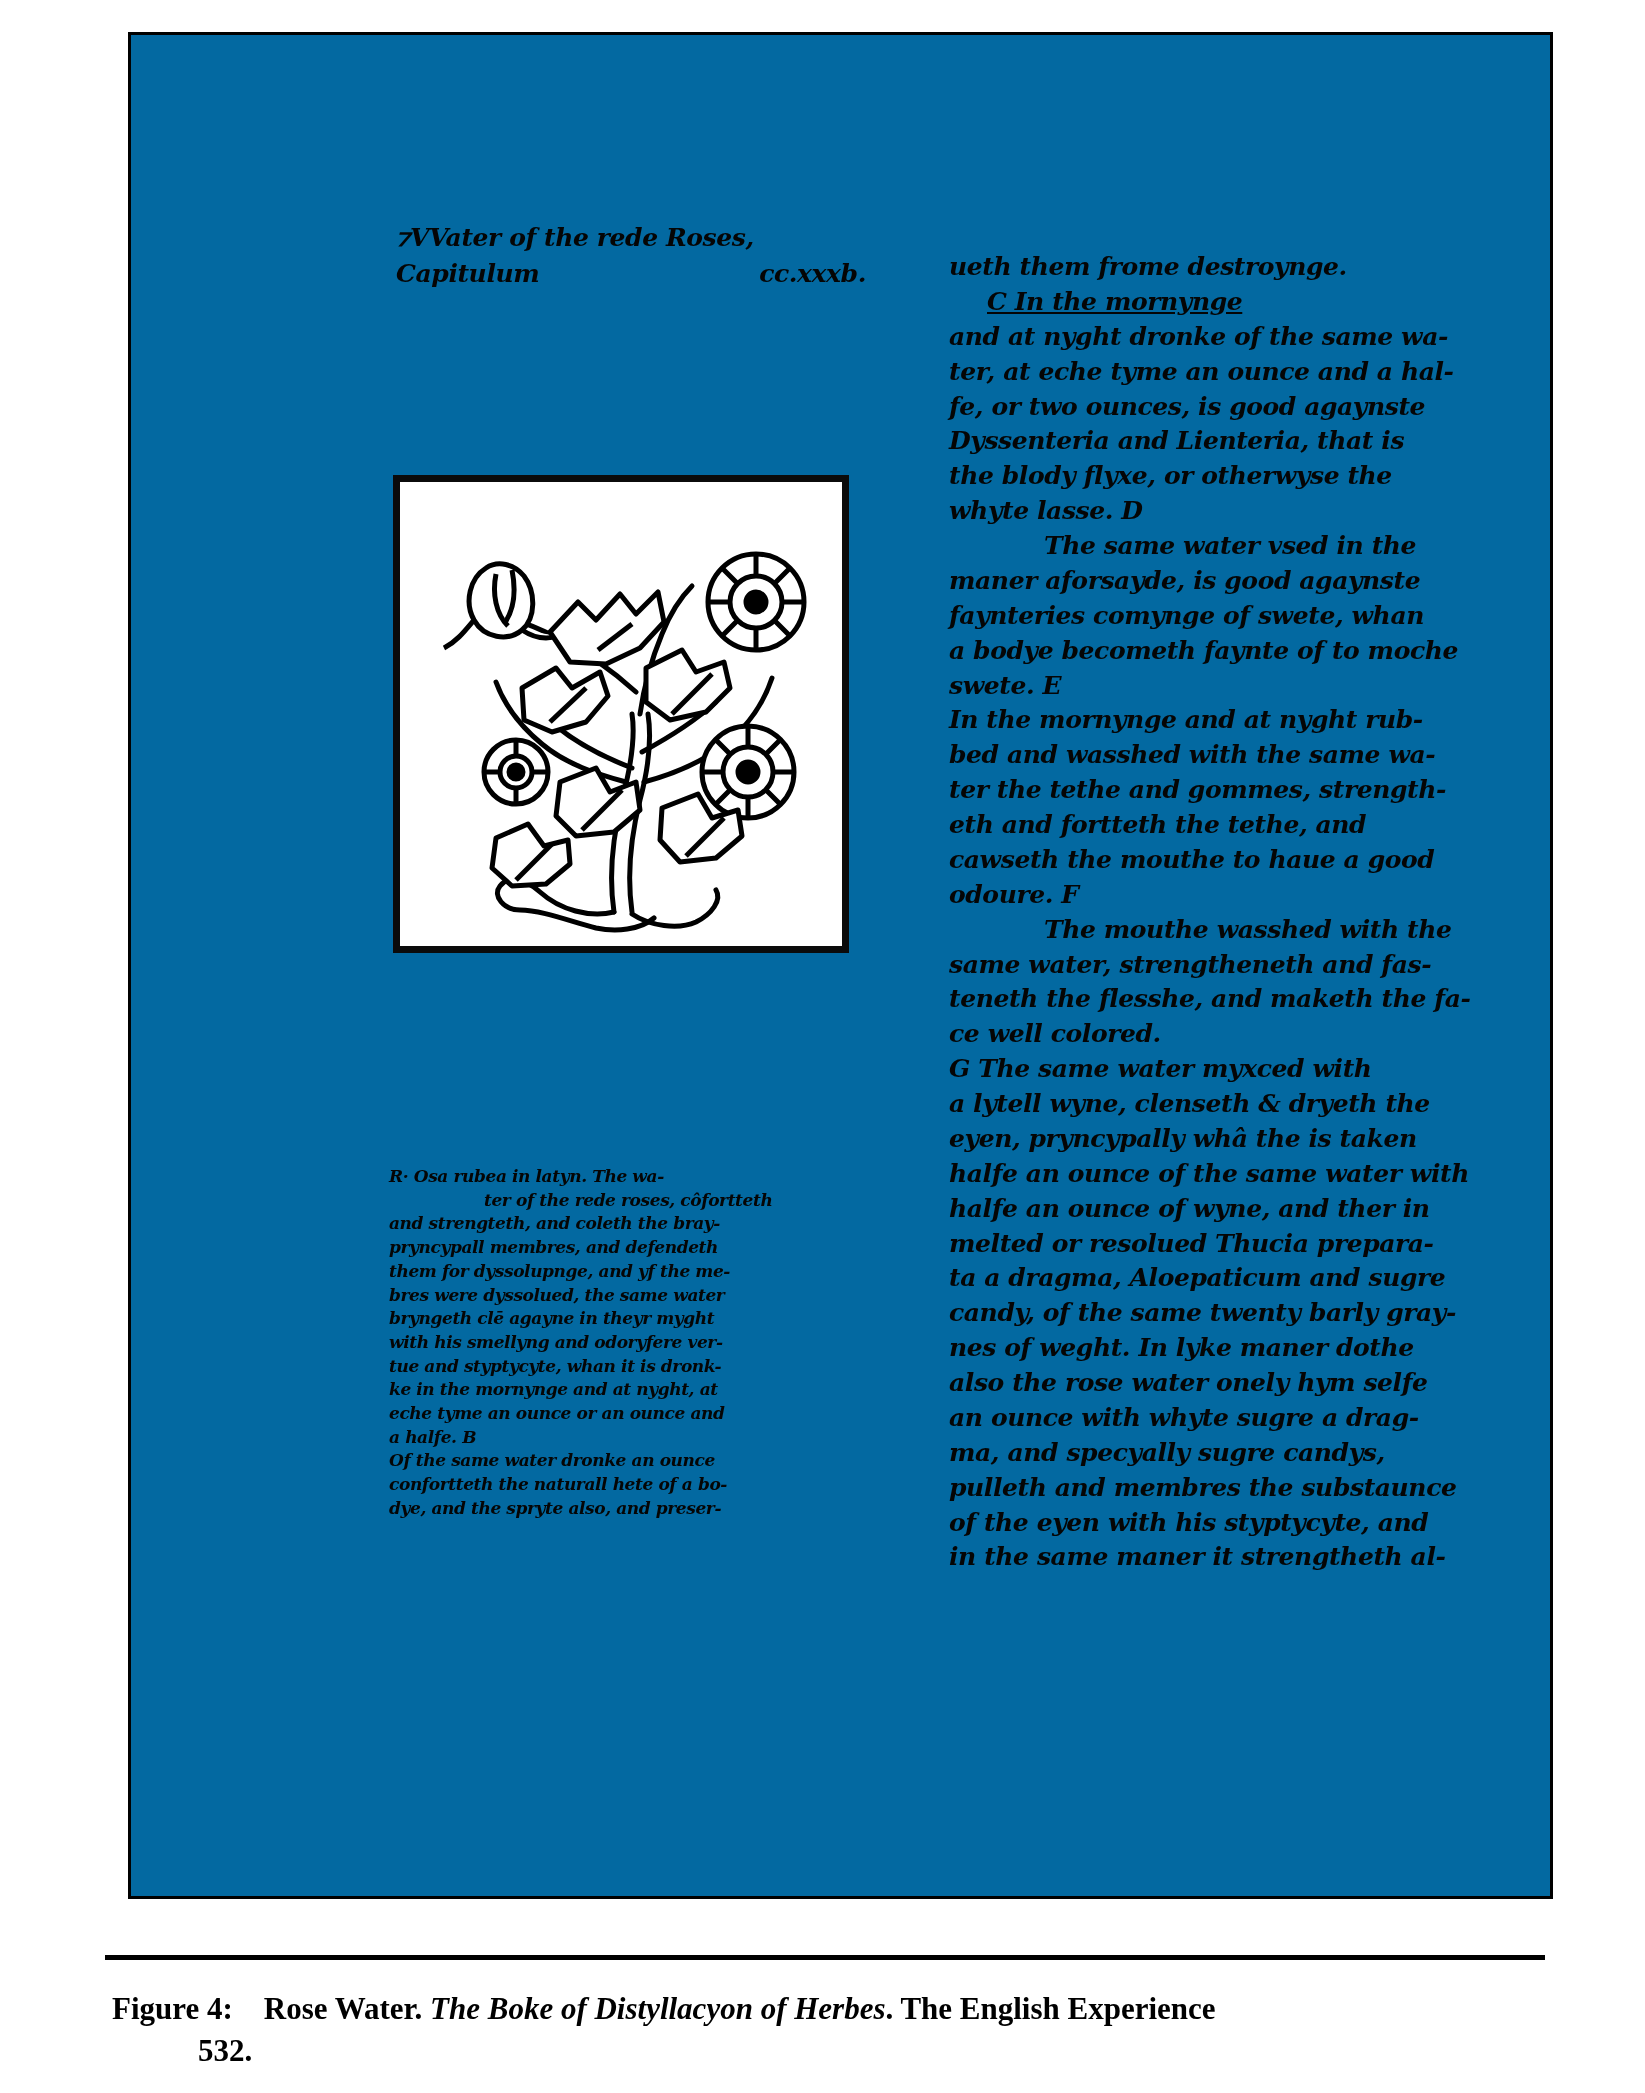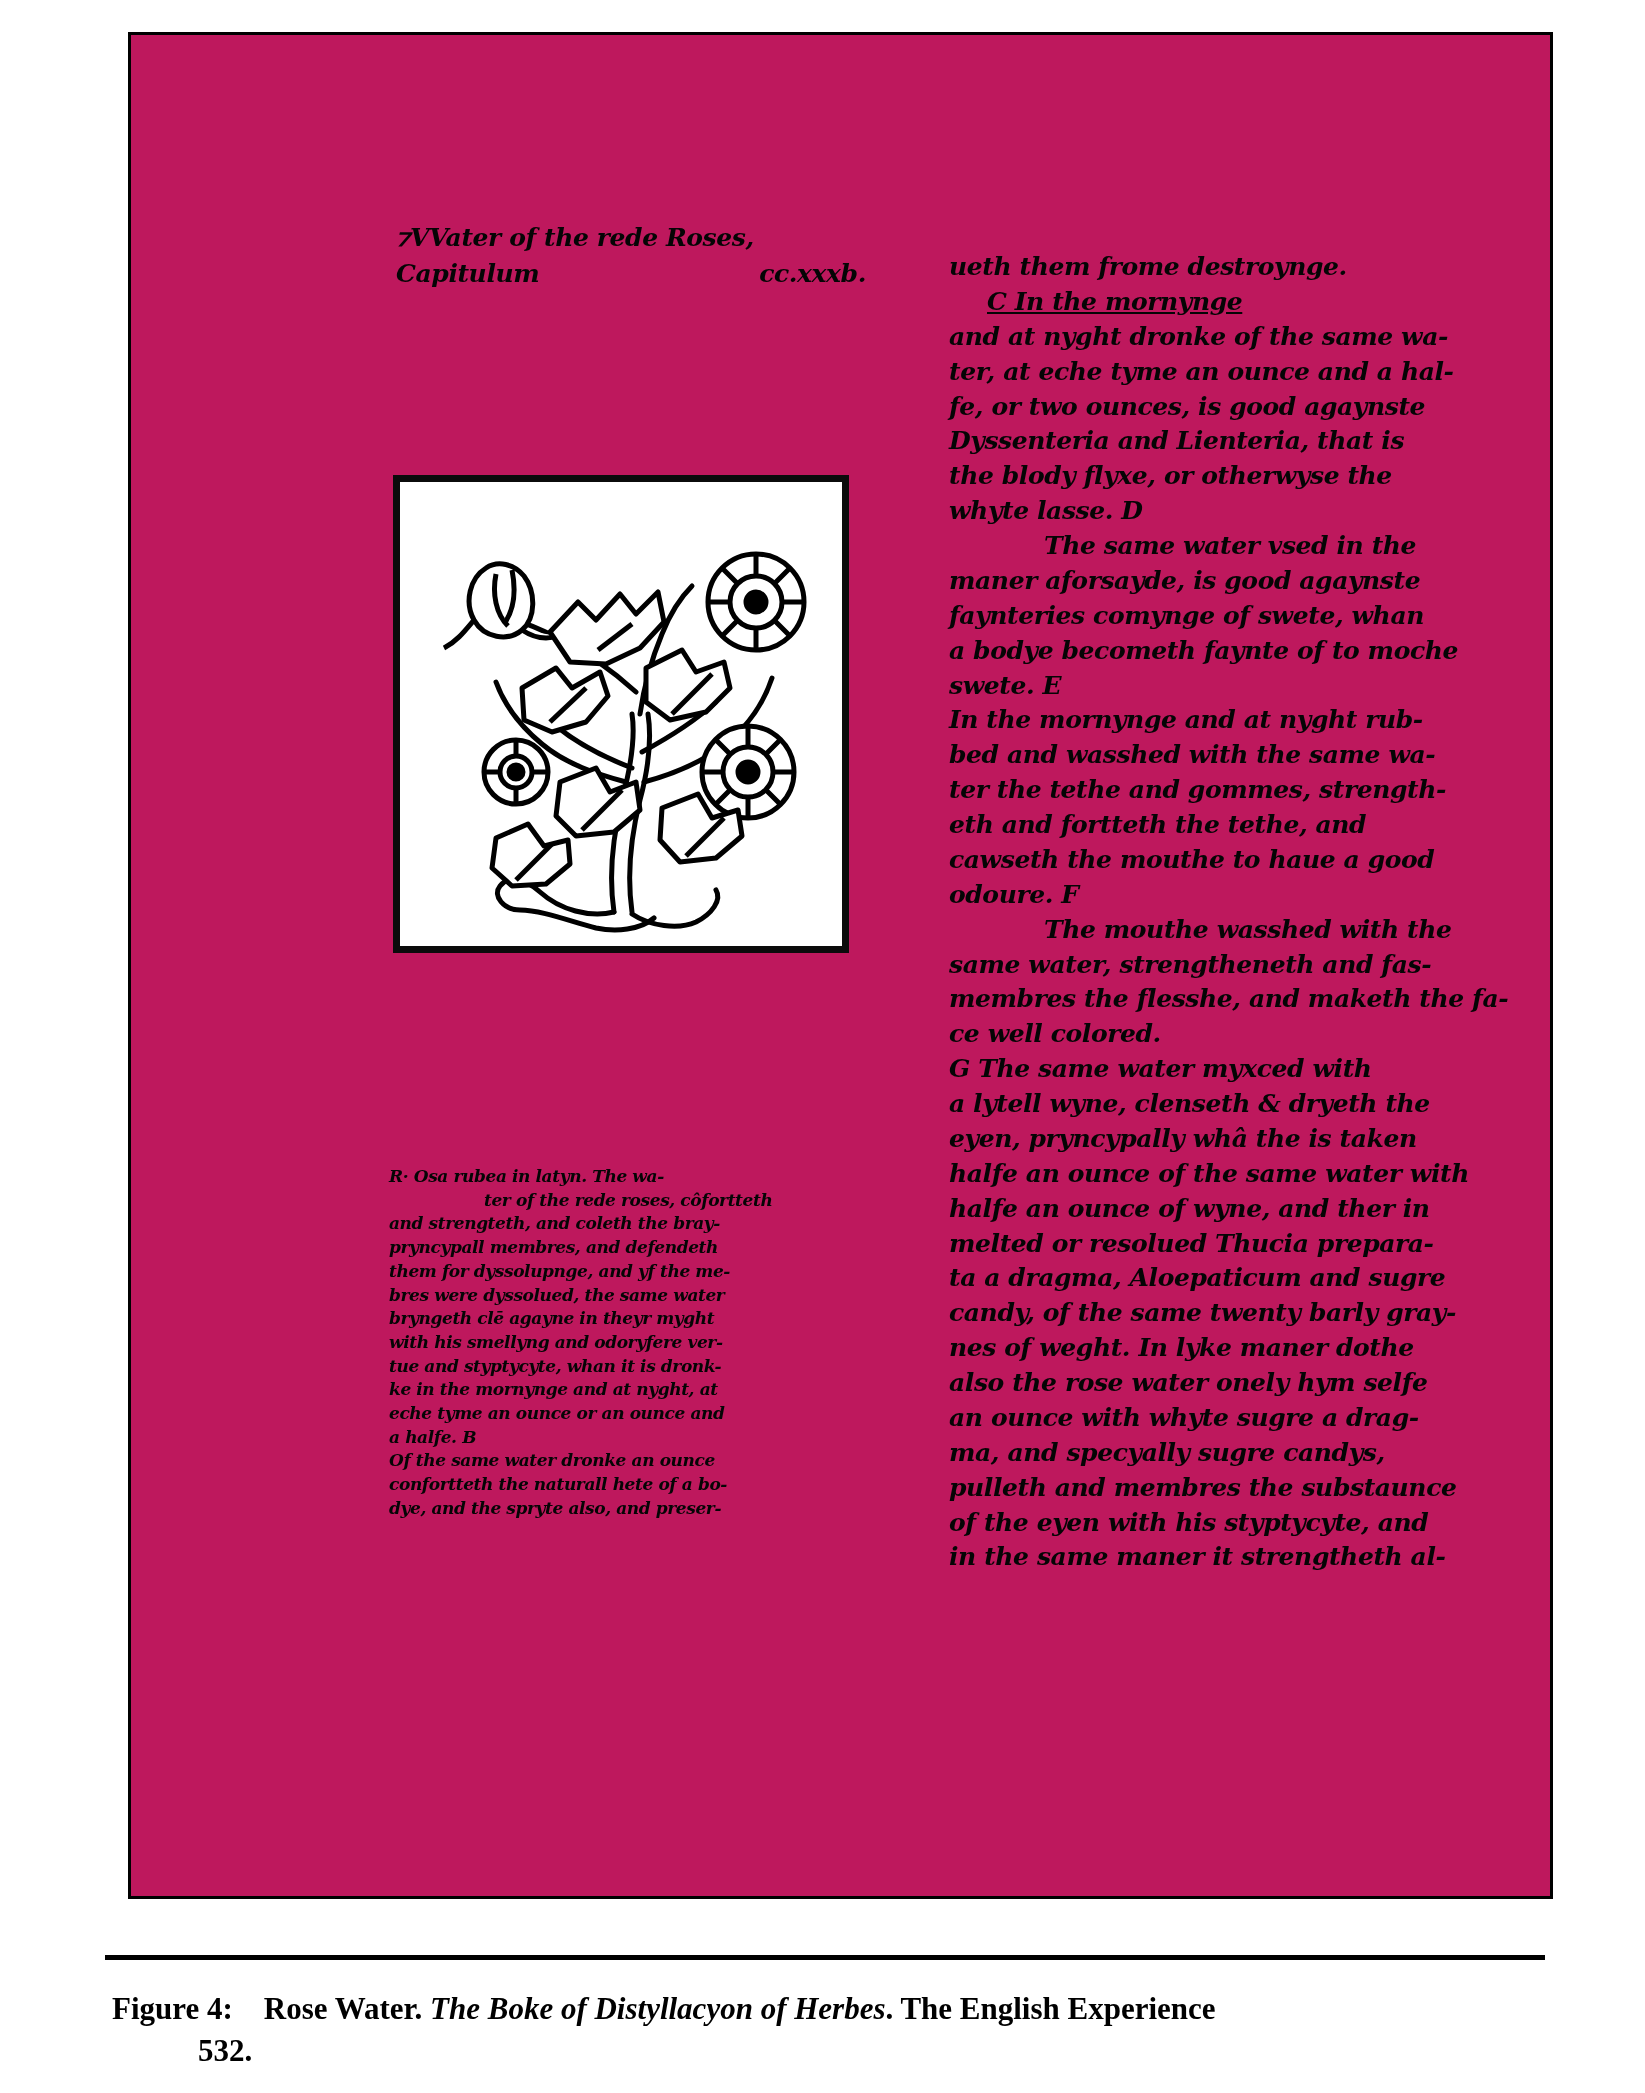--- a/index.html
+++ b/index.html
@@ -25,21 +25,21 @@
 
   
   .plate {
     position: absolute;
     left: 128px;
     top: 32px;
     width: 1425px;
     height: 1867px;
     border: 3px solid #000;
     box-sizing: border-box;
-    background: #be185d;
+    background: #0369a1;
   }
 
   .facsimile {
     position: absolute;
     left: 0; top: 0;
     width: 100%;
     height: 100%;
   }
 
   
@@ -253,21 +253,21 @@
         <span class="l">a bodye becometh faynte of to moche</span>
         <span class="l">swete.                  E</span>
         <span class="l">In the mornynge and at nyght rub-</span>
         <span class="l">bed and wasshed with the same wa-</span>
         <span class="l">ter the tethe and gommes, strength-</span>
         <span class="l">eth and fortteth the tethe, and</span>
         <span class="l">cawseth the mouthe to haue a good</span>
         <span class="l">odoure.                        F</span>
         <span class="l indent2">The mouthe wasshed with the</span>
         <span class="l">same water, strengtheneth and fas-</span>
-        <span class="l">membres the flesshe, and maketh the fa-</span>
+        <span class="l">teneth the flesshe, and maketh the fa-</span>
         <span class="l">ce well colored.</span>
         <span class="l">G        The same water myxced with</span>
         <span class="l">a lytell wyne, clenseth &amp; dryeth the</span>
         <span class="l">eyen, pryncypally whâ the is taken</span>
         <span class="l">halfe an ounce of the same water with</span>
         <span class="l">halfe an ounce of wyne, and ther in</span>
         <span class="l">melted or resolued Thucia prepara-</span>
         <span class="l">ta a dragma, Aloepaticum and sugre</span>
         <span class="l">candy, of the same twenty barly gray-</span>
         <span class="l">nes of weght. In lyke maner dothe</span>

